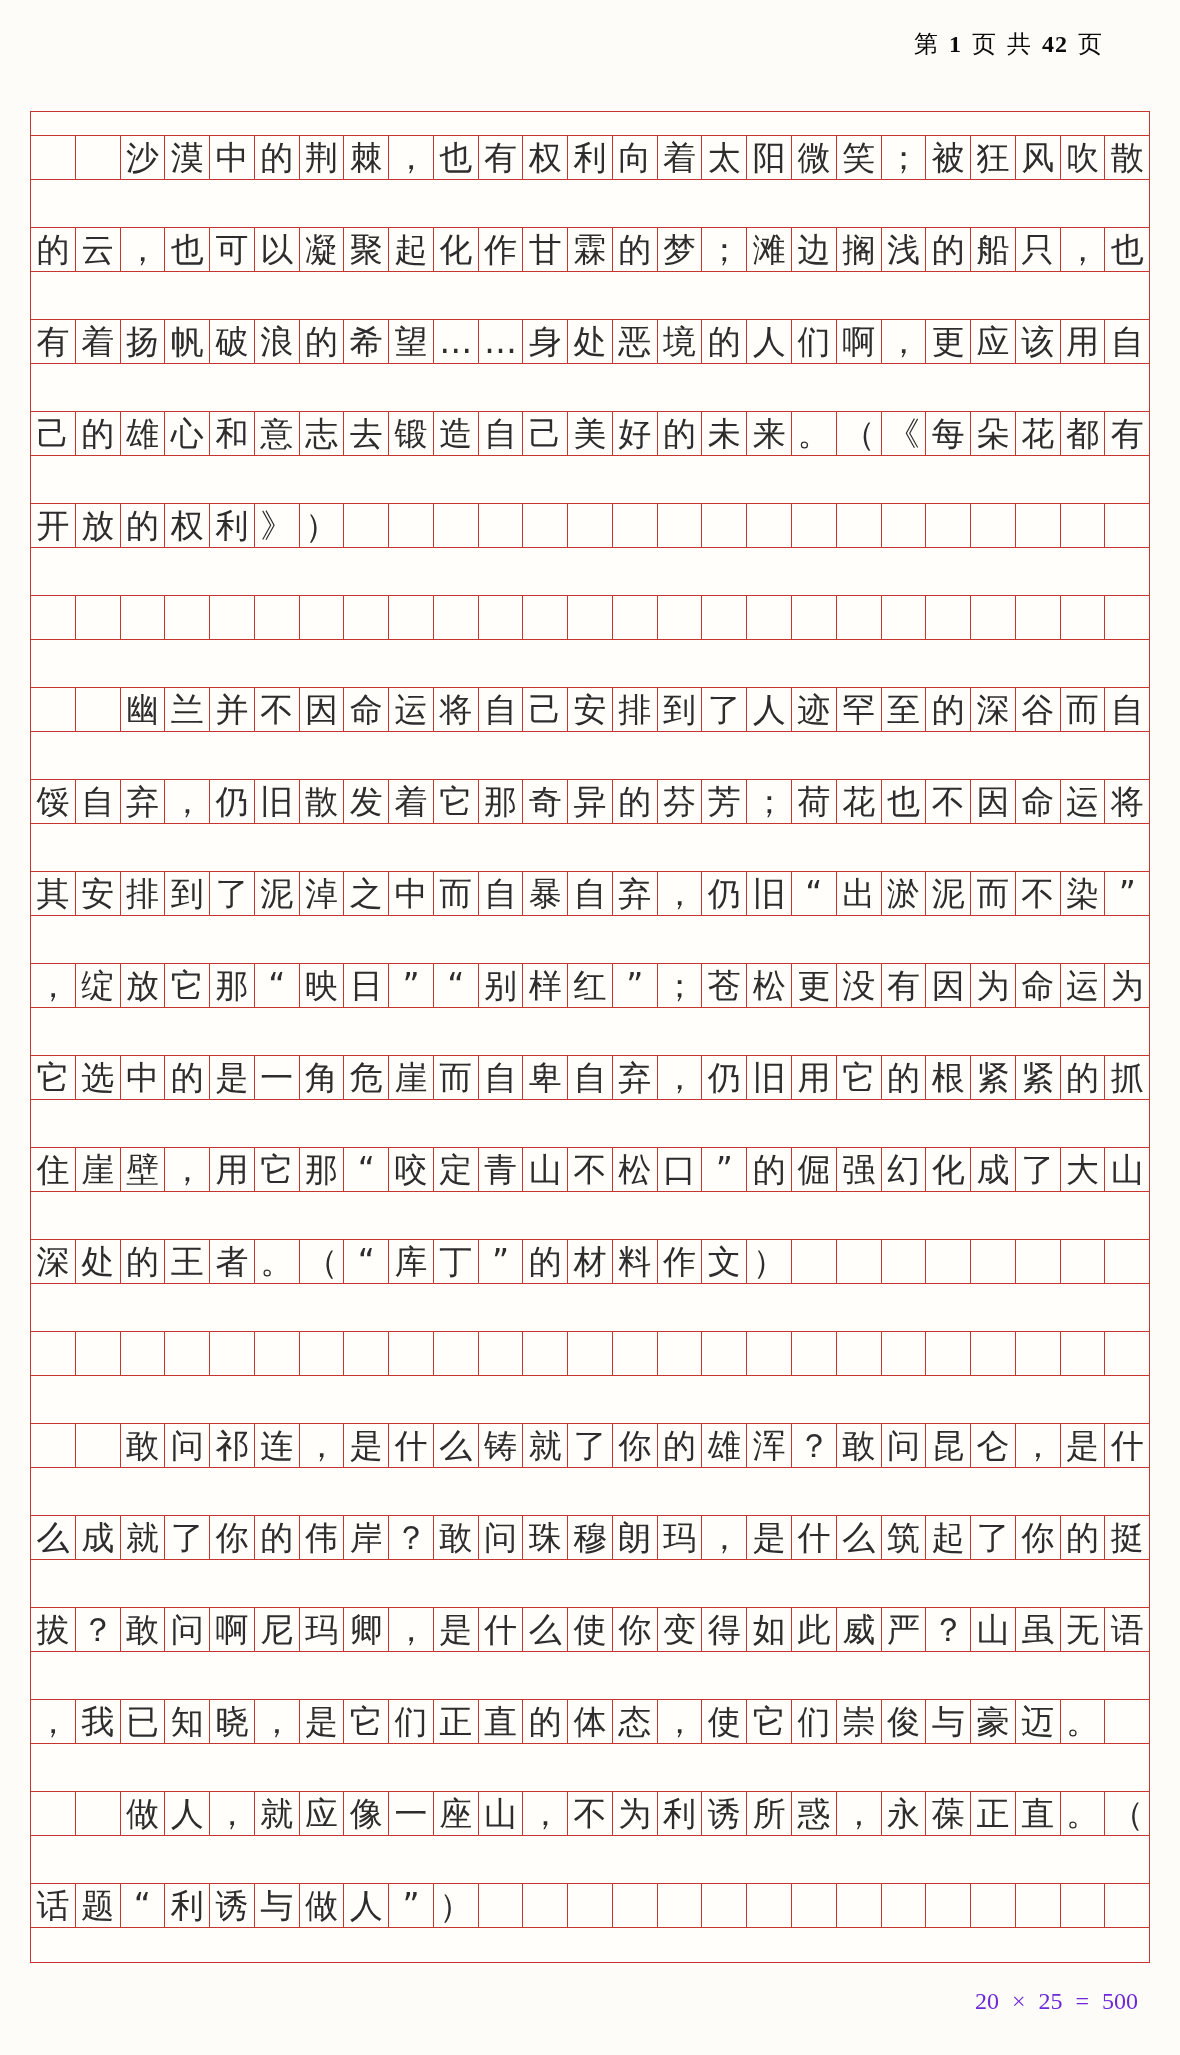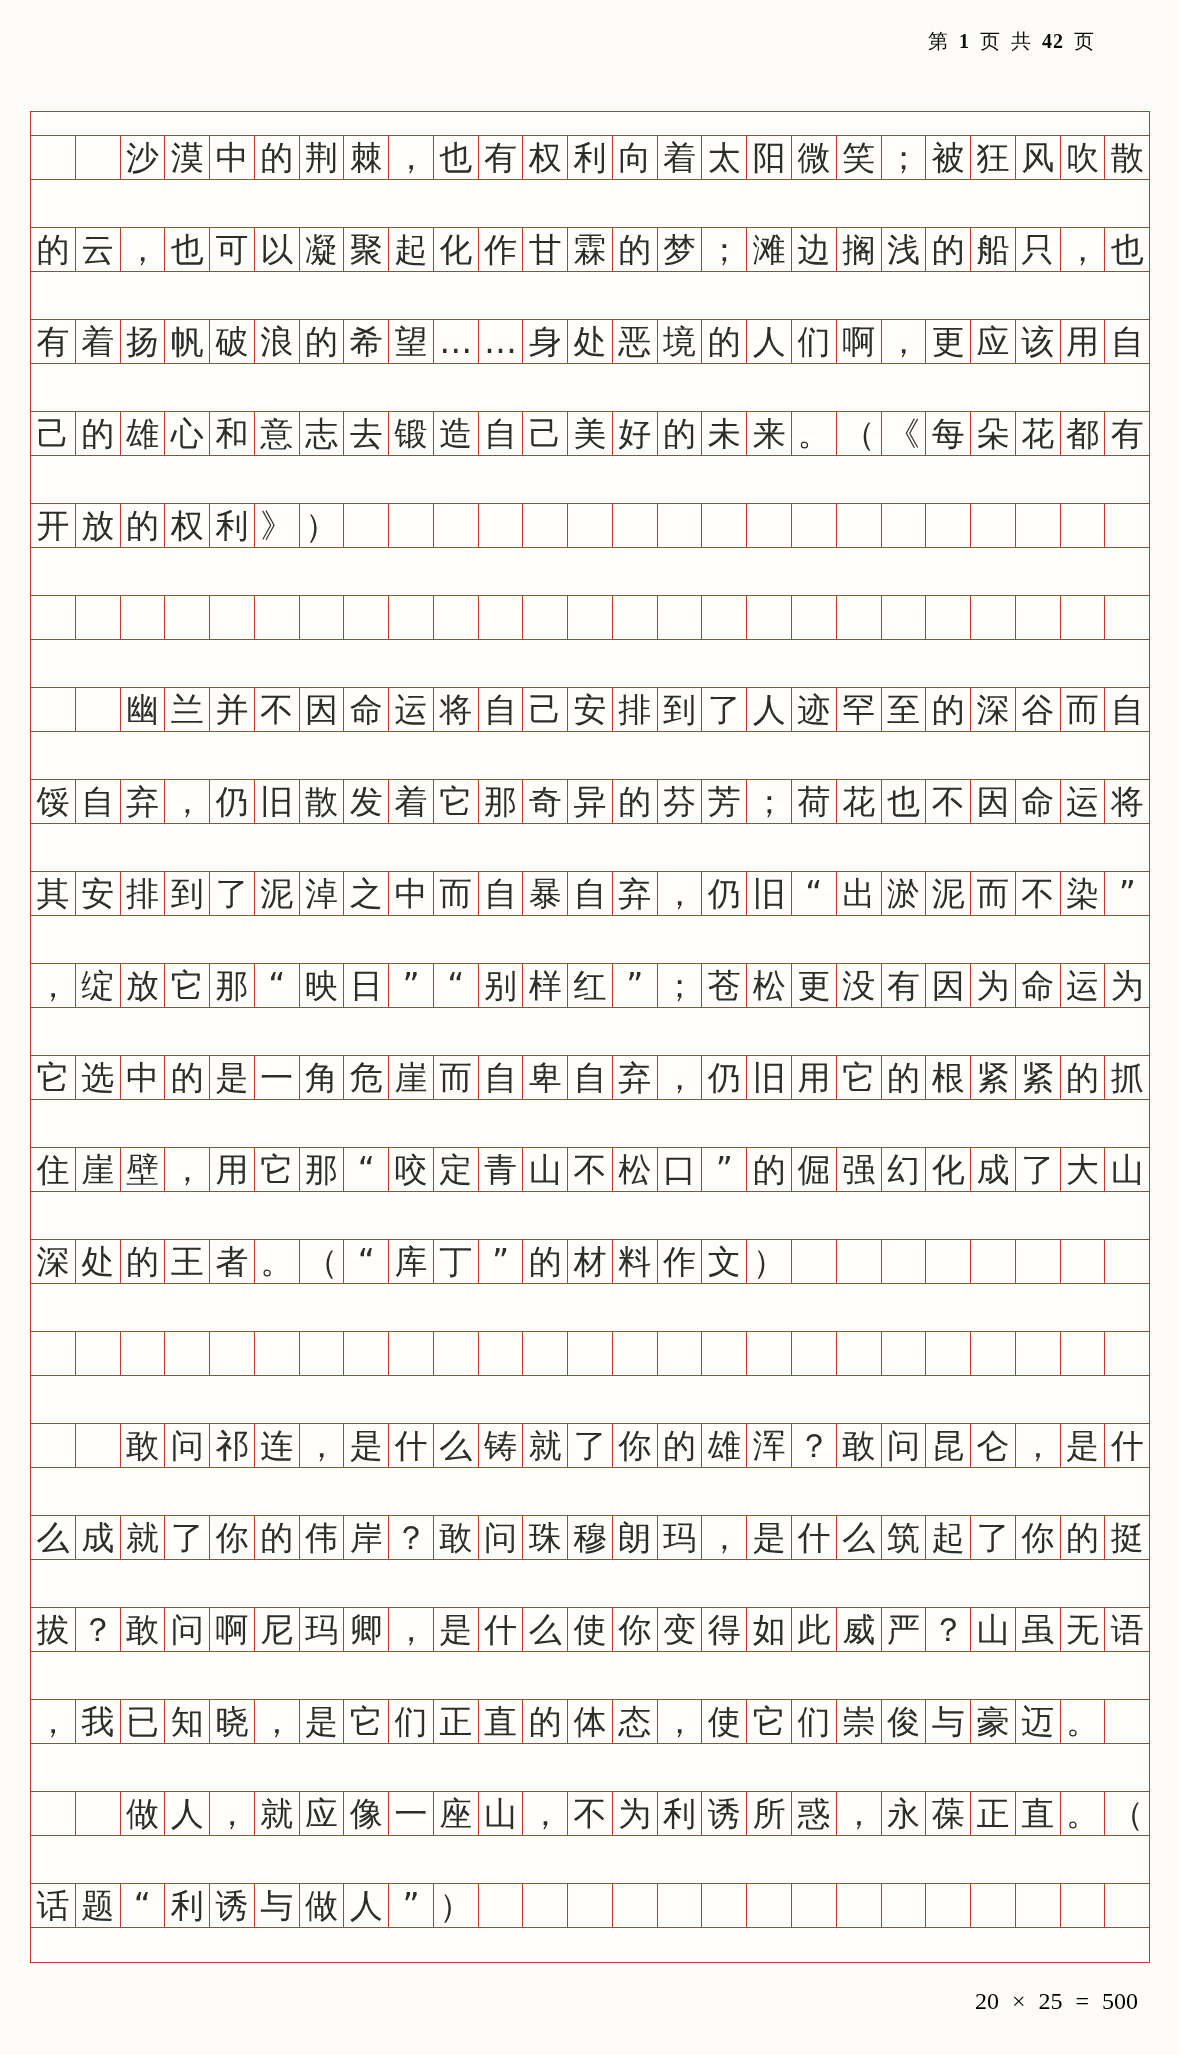--- a/index.html
+++ b/index.html
@@ -5,23 +5,23 @@
   html,body{margin:0;padding:0;}
   body{
     width:1180px;height:2055px;
     background:#fdfcf8;
     position:relative;
     font-family:"DejaVu Sans",sans-serif;
     overflow:hidden;
   }
   .page-indicator{
     position:absolute;
-    top:28px;right:80px;
+    top:28px;right:72px;
     font-family:"Liberation Serif","DejaVu Serif",serif;
-    font-size:20px;color:#0b0b0b;
+    font-size:24px;color:#0b0b0b;
     letter-spacing:1px;
     white-space:nowrap;
   }
   .page-indicator span{margin:0 5px;}
   .page-indicator .num{font-weight:bold;}
   .writing-grid{
     position:absolute;
     left:30px;top:111px;
     width:1120px;
     border:1px solid #c5372e;
@@ -51,21 +51,21 @@
     font-size:33px;
     line-height:1;
     color:#2d2d2d;
     overflow:hidden;
   }
   .grid-cell:last-child{border-right:none;}
   .grid-note{
     position:absolute;
     top:1988px;right:42px;
     font-family:"Liberation Serif","DejaVu Serif",serif;
-    font-size:24px;color:#000000;
+    font-size:24px;color:#6d28d9;
     word-spacing:7px;
     white-space:nowrap;
   }
 </style>
 </head>
 <body>
 
 <div class="page-indicator">
   <span>第</span><span class="num">1</span><span>页</span><span>共</span><span class="num">42</span><span>页</span>
 </div>

